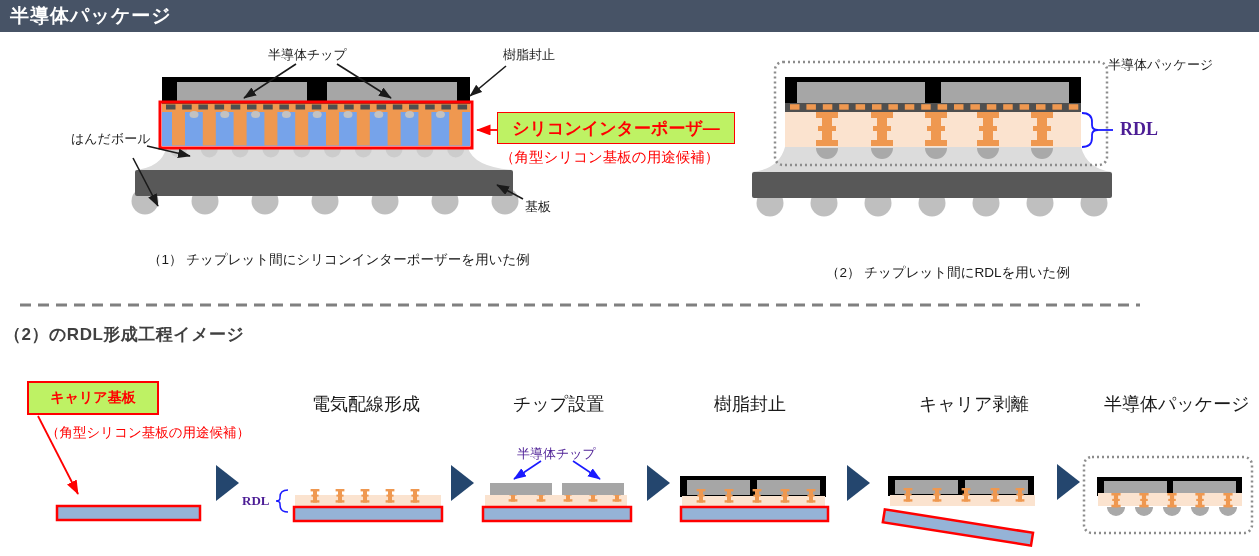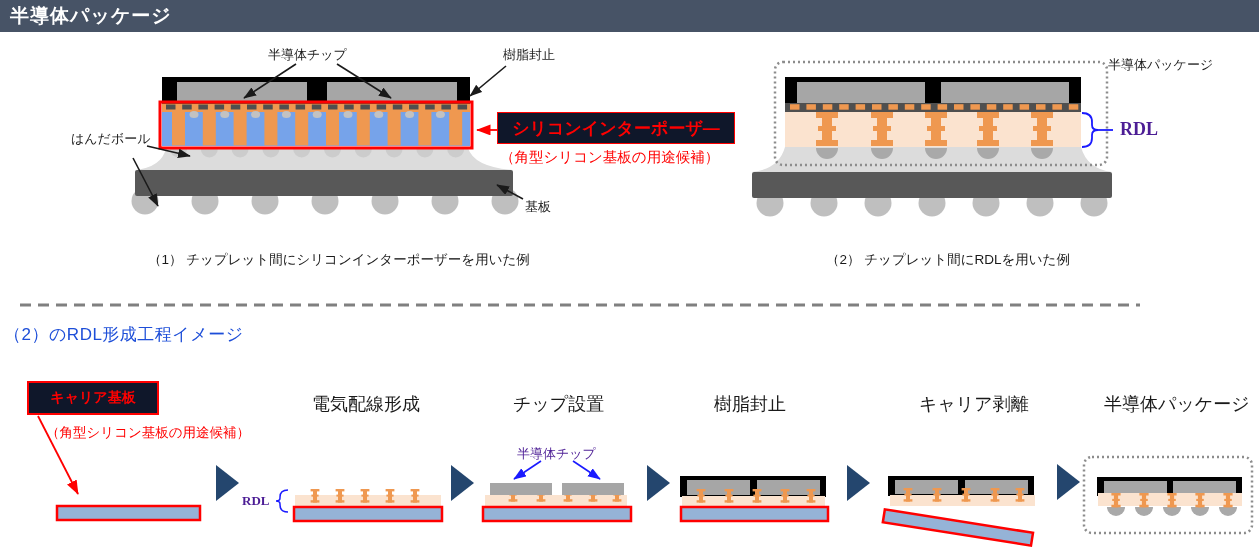--- a/index.html
+++ b/index.html
@@ -7,22 +7,22 @@
          font-family:"Liberation Sans","DejaVu Sans",sans-serif;}
   #bgsvg{position:absolute;left:0;top:0;width:1259px;height:556px;}
   .abs{position:absolute;white-space:nowrap;}
   .hdr{left:0;top:0;width:1259px;height:32px;background:#475366;display:flex;align-items:center;}
   .hdr-title{color:#ffffff;font-weight:bold;font-size:19px;padding-left:10px;letter-spacing:1px;}
   .lbl{font-size:13px;color:#1a1a1a;}
   .cap{font-size:13.5px;color:#1a1a1a;margin-left:16px;}
   .red{color:#ff0000;}
   .blue{color:#4c1d95;font-family:Liberation Serif, serif;}
   .bold{font-weight:bold;}
-  .boxlbl{border:1.6px solid #ff0000;background:#0f172a;display:flex;align-items:center;justify-content:center;}
-  .h2{font-size:17px;font-weight:normal;color:#1d4ed8;letter-spacing:0.5px;}
+  .boxlbl{border:1.6px solid #ff0000;background:#bef264;display:flex;align-items:center;justify-content:center;}
+  .h2{font-size:17px;font-weight:bold;color:#404040;letter-spacing:0.5px;}
   .steplbl{font-size:18px;color:#1a1a1a;}
 </style>
 </head>
 <body>
 
 <div id="stage">
 
   <svg id="bgsvg" viewBox="0 0 1259 556">
     <defs>
       <marker id="ar-k" markerWidth="9" markerHeight="7" refX="7.5" refY="3" orient="auto">
@@ -358,21 +358,21 @@
   <div class="abs lbl" style="left:71px;top:130px;">はんだボール</div>
   <div class="abs boxlbl" style="left:497px;top:112px;width:236px;height:30px;">
     <span class="red bold" style="font-size:17px;">シリコンインターポーザ―</span>
   </div>
   <div class="abs red" style="left:500px;top:148px;font-size:14.5px;">（角型シリコン基板の用途候補）</div>
   <div class="abs lbl" style="left:525px;top:198px;">基板</div>
   <div class="abs cap" style="left:132px;top:251px;">（1） チップレット間にシリコンインターポーザーを用いた例</div>
 
   <div class="abs lbl" style="left:1108px;top:56px;">半導体パッケージ</div>
   <div class="abs blue bold" style="left:1120px;top:119px;font-size:18px;">RDL</div>
-  <div class="abs cap" style="left:810px;top:251px;text-align:right;">（2） チップレット間にRDLを用いた例</div>
+  <div class="abs cap" style="left:810px;top:264px;text-align:right;">（2） チップレット間にRDLを用いた例</div>
 
   <div class="abs h2" style="left:4px;top:323px;">（2）のRDL形成工程イメージ</div>
   <div class="abs boxlbl" style="left:27px;top:381px;width:128px;height:30px;border-width:2px;">
     <span class="red bold" style="font-size:14px;">キャリア基板</span>
   </div>
   <div class="abs red" style="left:46px;top:424px;font-size:13.5px;">（角型シリコン基板の用途候補）</div>
   <div class="abs blue bold" style="left:242px;top:493px;font-size:13px;">RDL</div>
   <div class="abs blue" style="left:517px;top:445px;font-size:13px;">半導体チップ</div>
 
   <div class="abs steplbl" style="left:312px;top:392px;">電気配線形成</div>

